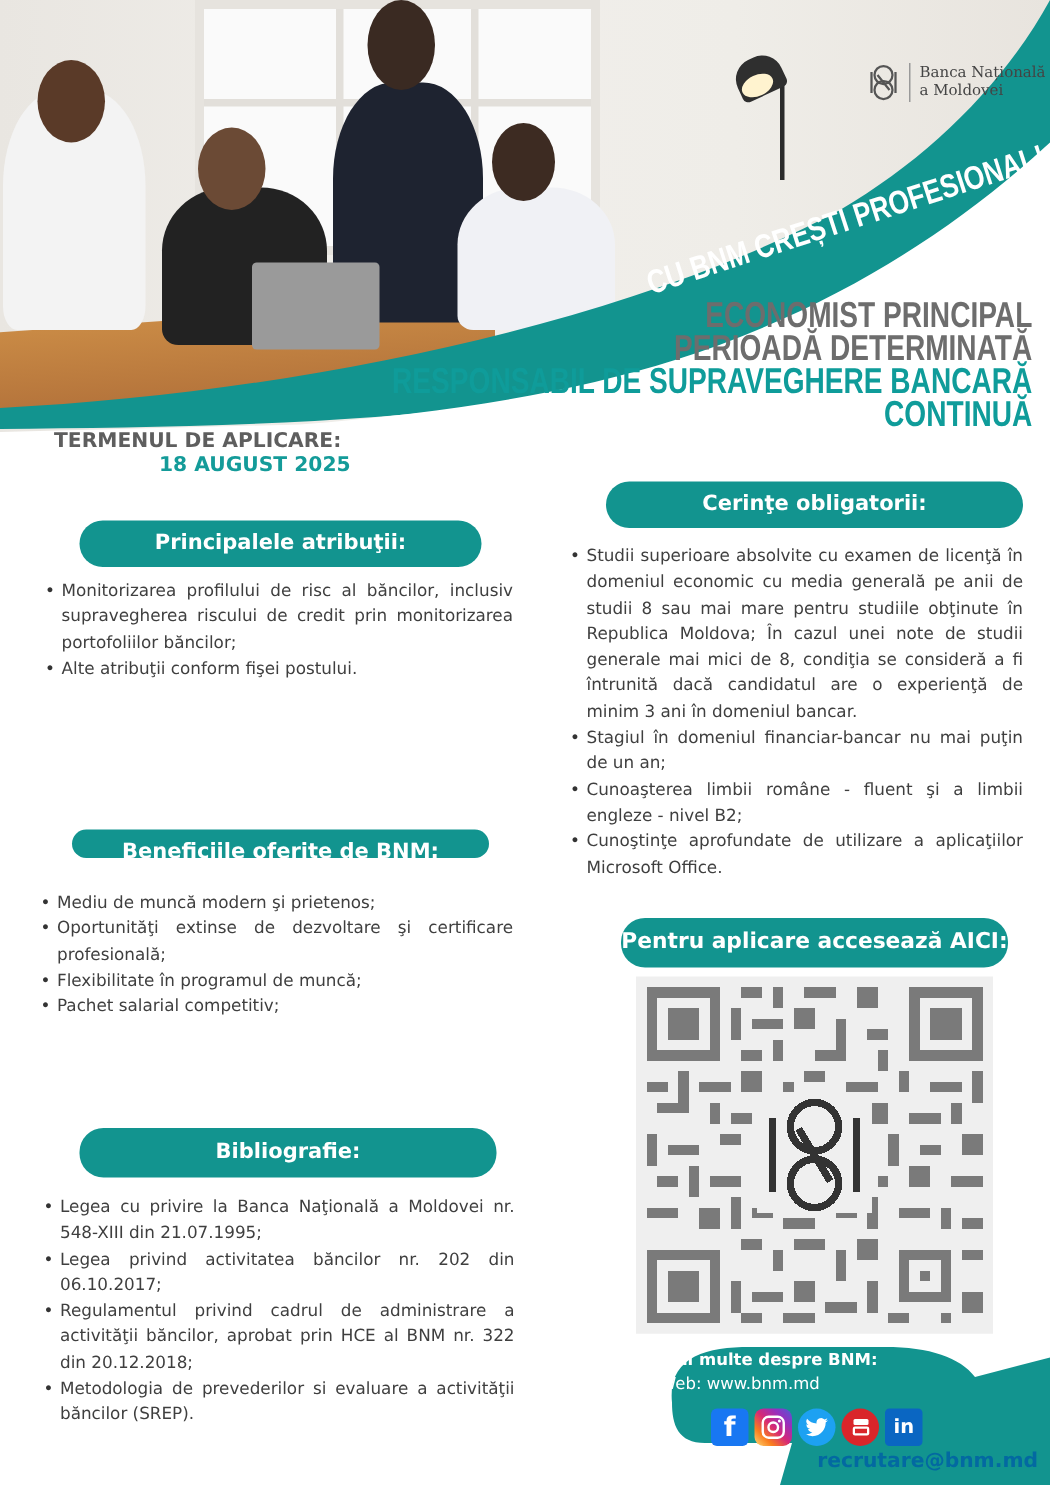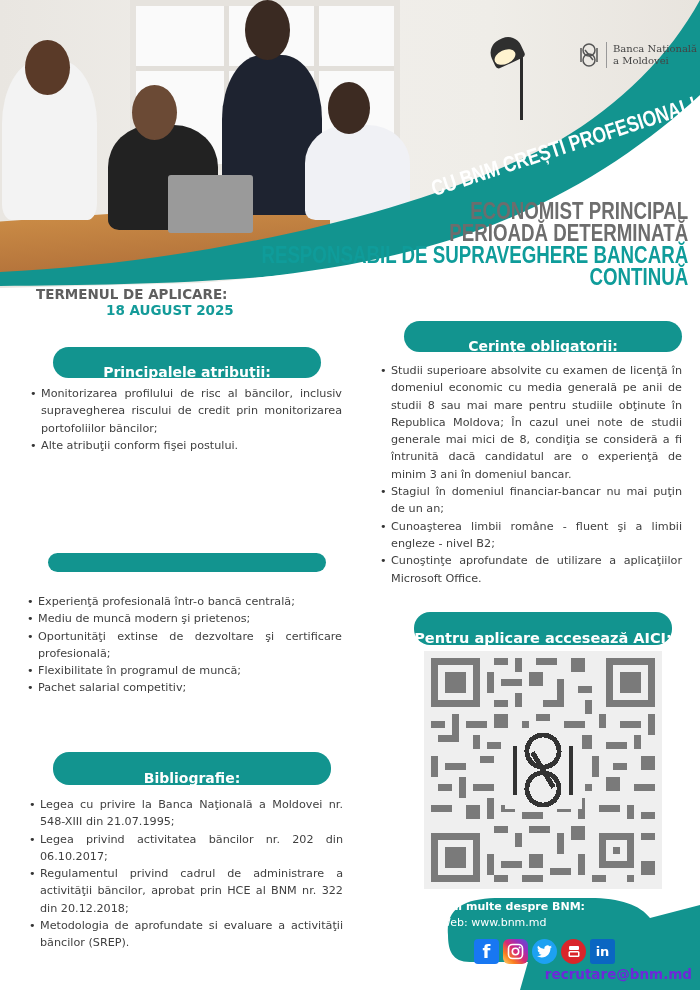--- a/index.html
+++ b/index.html
@@ -47,41 +47,41 @@
   .t-gray { color: #6d6d6d; font-size: 24px; transform: scaleX(0.78); transform-origin: right; display: block; }
   .t-teal { color: #0f9c9a; font-size: 24px; transform: scaleX(0.78); transform-origin: right; display: block; }
 
   .deadline { position: absolute; left: 36px; top: 286px; font-family: "DejaVu Sans", sans-serif; font-weight: bold; }
   .deadline .label { font-size: 13.5px; color: #5e5e5e; display: block; transform: scaleX(1.0); }
   .deadline .date { font-size: 13.5px; color: #149b99; display: block; margin-left: 70px; }
 
   
   .pill { position: absolute; background: #12948f; color: #fff; border-radius: 16px; text-align: center;
     font-family: "DejaVu Sans", sans-serif; font-weight: bold; font-size: 14px; }
-  .pill span { display: inline-block; margin-top: 10px; }
+  .pill span { display: inline-block; }
 
   
   .list { position: absolute; list-style: none; font-family: "DejaVu Sans", sans-serif; font-size: 11.2px; line-height: 17.3px; color: #3f3f3f; text-align: justify; }
   .list li { position: relative; padding-left: 11px; }
   .list li::before { content: "•"; position: absolute; left: 0; top: 0; color: #333; }
 
   
   .qr { position: absolute; left: 424px; top: 651px; width: 238px; height: 238px; background: #efefef; }
   .qr svg { width: 238px; height: 238px; display: block; }
   .footer-text { position: absolute; left: 440px; top: 900px; width: 200px; text-align: left; color: #fff; font-family: "DejaVu Sans", sans-serif; }
   .footer-text .head { font-weight: bold; font-size: 11px; display: block; }
   .footer-text .web { font-size: 11px; display: block; margin-top: 3px; }
   .socials { position: absolute; left: 474px; top: 939px; display: flex; gap: 4px; }
   .soc { width: 25px; height: 25px; display: flex; align-items: center; justify-content: center; color: #fff; font-weight: bold; font-family: "DejaVu Sans", sans-serif; }
   .soc.fb { background: #1877f2; border-radius: 4px; font-size: 18px; }
   .soc.ig { background: linear-gradient(45deg,#feda75,#fa7e1e,#d62976,#962fbf,#4f5bd5); border-radius: 6px; }
   .soc.tw { background: #1da1f2; border-radius: 50%; }
   .soc.yt { background: #d9252a; border-radius: 50%; font-size: 6px; line-height: 7px; text-align: center; }
   .soc.li { background: #0a66c2; border-radius: 3px; font-size: 13px; }
-  .email { position: absolute; right: 8px; top: 966px; color: #6d28d9; font-family: "DejaVu Sans", sans-serif; font-weight: bold; font-size: 13.5px; margin-left: 40px; }
+  .email { position: absolute; right: 8px; top: 966px; color: #0369a1; font-family: "DejaVu Sans", sans-serif; font-weight: bold; font-size: 13.5px; margin-left: 40px; }
 </style>
 </head>
 <body>
 
 <div class="hero">
   <div class="photo"></div>
   <div class="window">
     <div class="mullion-v"></div>
       <div class="mullion-v2"></div>
       <div class="mullion-h"></div>
@@ -142,35 +142,34 @@
 </div>
 <ul class="list" style="left:30px; top:385px; width:312px;">
   <li>Monitorizarea profilului de risc al băncilor, inclusiv supravegherea riscului de credit prin monitorizarea portofoliilor băncilor;</li>
   <li>Alte atribuţii conform fişei postului.</li>
 </ul>
 
 <div class="pill" style="left:48px; top:553px; width:278px; height:19px; line-height:31px;">
   <span>Beneficiile oferite de BNM:</span>
 </div>
 <ul class="list" style="left:27px; top:593px; width:315px;">
-  <li>Experienţă profesională într-o bancă centrală;</li>
   <li>Mediu de muncă modern şi prietenos;</li>
   <li>Oportunităţi extinse de dezvoltare şi certificare profesională;</li>
   <li>Flexibilitate în programul de muncă;</li>
   <li>Pachet salarial competitiv;</li>
 </ul>
 
 <div class="pill" style="left:53px; top:752px; width:278px; height:33px; line-height:33px;">
   <span>Bibliografie:</span>
 </div>
 <ul class="list" style="left:29px; top:796px; width:314px;">
   <li>Legea cu privire la Banca Naţională a Moldovei nr. 548-XIII din 21.07.1995;</li>
   <li>Legea privind activitatea băncilor nr. 202 din 06.10.2017;</li>
   <li>Regulamentul privind cadrul de administrare a activităţii băncilor, aprobat prin HCE al BNM nr. 322 din 20.12.2018;</li>
-  <li>Metodologia de aprofundate si evaluare a activităţii băncilor (SREP).</li>
+  <li>Metodologia de prevederilor si evaluare a activităţii băncilor (SREP).</li>
 </ul>
 
 <div class="pill" style="left:404px; top:321px; width:278px; height:31px; line-height:31px;">
   <span>Cerinţe obligatorii:</span>
 </div>
 <ul class="list" style="left:380px; top:362px; width:302px;">
   <li>Studii superioare absolvite cu examen de licenţă în domeniul economic cu media generală pe anii de studii 8 sau mai mare pentru studiile obţinute în Republica Moldova; În cazul unei note de studii generale mai mici de 8, condiţia se consideră a fi întrunită dacă candidatul are o experienţă de minim 3 ani în domeniul bancar.</li>
   <li>Stagiul în domeniul financiar-bancar nu mai puţin de un an;</li>
   <li>Cunoaşterea limbii române - fluent şi a limbii engleze - nivel B2;</li>
   <li>Cunoştinţe aprofundate de utilizare a aplicaţiilor Microsoft Office.</li>

